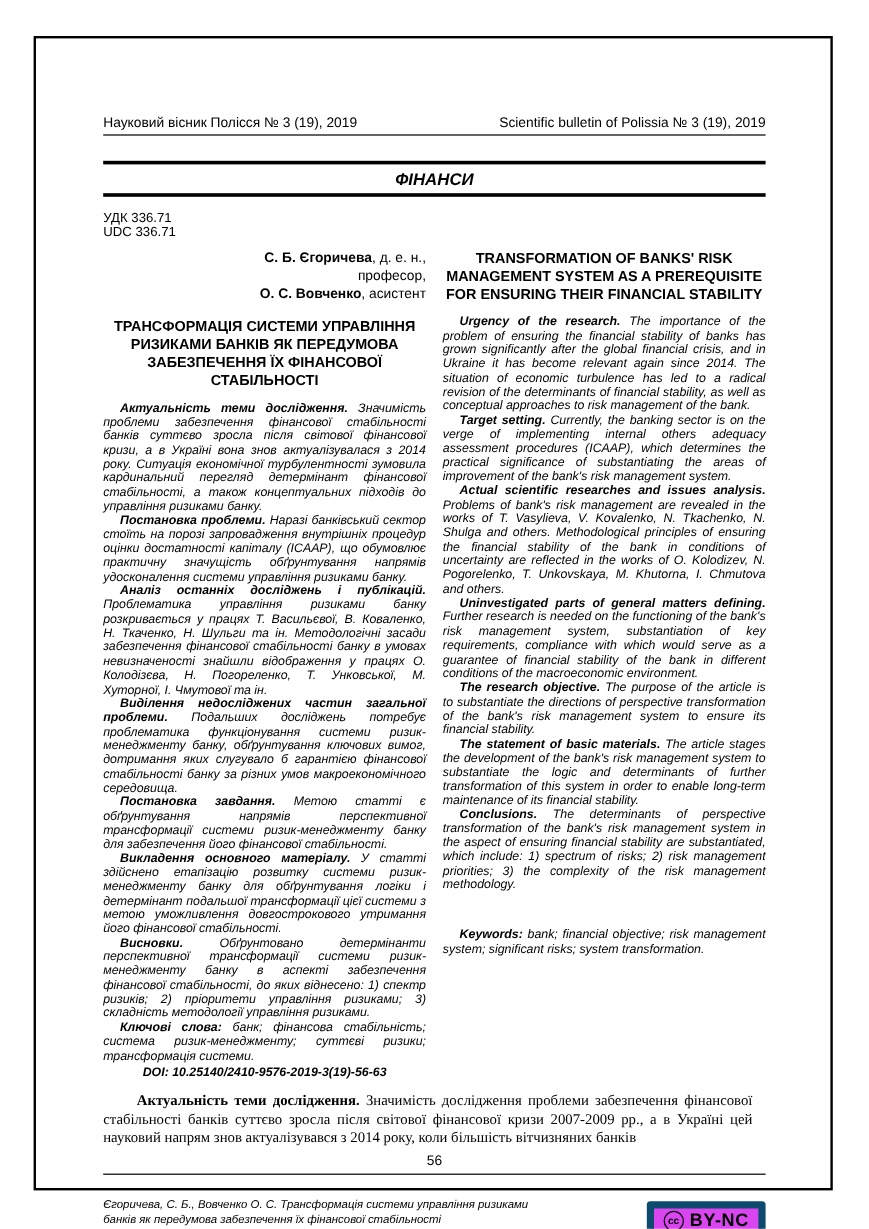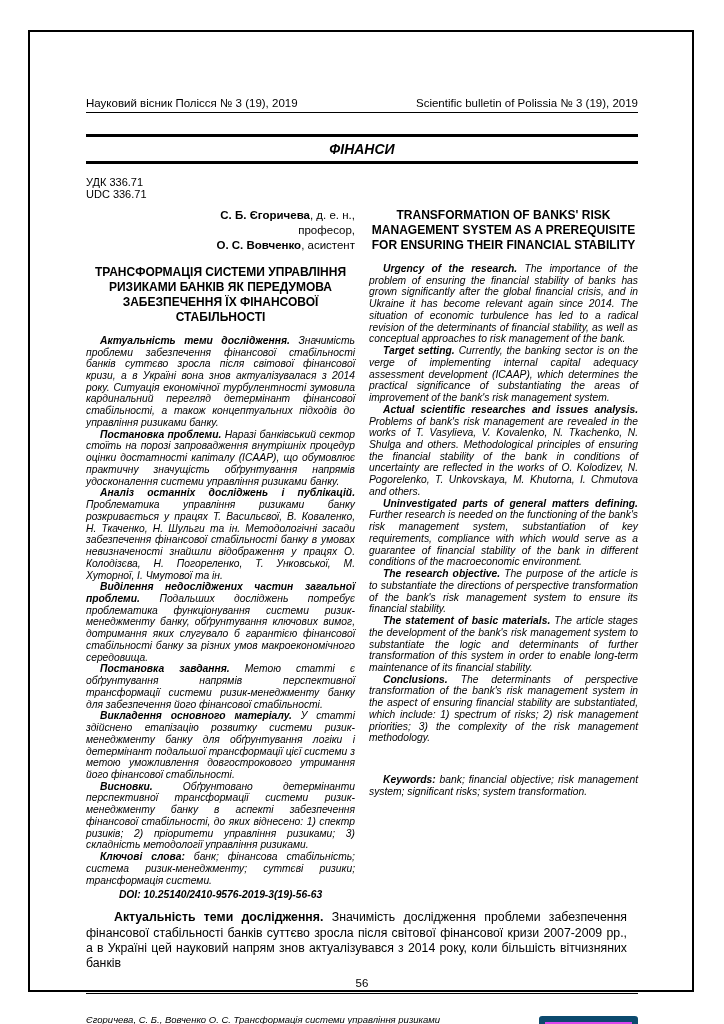--- a/index.html
+++ b/index.html
@@ -48,21 +48,21 @@
     font-style: italic; text-align: justify; text-indent: 14px;
   }
   .lead { font-weight: bold; }
   .doi-line {
     margin: 3px 0 0 0; text-align: center;
     font-weight: bold; font-style: italic; font-size: 10.3px;
   }
   .kw-gap { margin-top: 30px !important; }
   .main-para {
     margin: 10px 11px 0 0; font-size: 12.3px; line-height: 1.24;
-    text-align: justify; text-indent: 28px;
+    text-align: justify; text-indent: 28px; font-family: Liberation Serif, serif;
   }
   .page-number { text-align: center; font-size: 11.5px; margin-top: 6px; }
   .footer {
     display: flex; justify-content: space-between; align-items: flex-start;
     border-top: 1px solid #000; margin-top: 4px; padding-top: 20px;
   }
   .footer-citation {
     width: 370px; font-size: 9.5px; line-height: 1.25; font-style: italic;
   }
   .cc-badge {
@@ -114,21 +114,21 @@
       <p class="abs"><span class="lead">Викладення основного матеріалу.</span> <span>У статті здійснено етапізацію розвитку системи ризик-менеджменту банку для обґрунтування логіки і детермінант подальшої трансформації цієї системи з метою уможливлення довгострокового утримання його фінансової стабільності.</span></p>
       <p class="abs"><span class="lead">Висновки.</span> <span>Обґрунтовано детермінанти перспективної трансформації системи ризик-менеджменту банку в аспекті забезпечення фінансової стабільності, до яких віднесено: 1) спектр ризиків; 2) пріоритети управління ризиками; 3) складність методології управління ризиками.</span></p>
       <p class="abs"><span class="lead">Ключові слова:</span> <span>банк; фінансова стабільність; система ризик-менеджменту; суттєві ризики; трансформація системи.</span></p>
       <p class="doi-line">DOI: 10.25140/2410-9576-2019-3(19)-56-63</p>
     </div>
 
     <div class="col">
       <h2 class="col-title">TRANSFORMATION OF BANKS' RISK MANAGEMENT SYSTEM AS A PREREQUISITE FOR ENSURING THEIR FINANCIAL STABILITY</h2>
 
       <p class="abs"><span class="lead">Urgency of the research.</span> <span>The importance of the problem of ensuring the financial stability of banks has grown significantly after the global financial crisis, and in Ukraine it has become relevant again since 2014. The situation of economic turbulence has led to a radical revision of the determinants of financial stability, as well as conceptual approaches to risk management of the bank.</span></p>
-      <p class="abs"><span class="lead">Target setting.</span> <span>Currently, the banking sector is on the verge of implementing internal capital adequacy assessment development (ICAAP), which determines the practical significance of substantiating the areas of improvement of the bank's risk management system.</span></p>
+      <p class="abs"><span class="lead">Target setting.</span> <span>Currently, the banking sector is on the verge of implementing internal others adequacy assessment procedures (ICAAP), which determines the practical significance of substantiating the areas of improvement of the bank's risk management system.</span></p>
       <p class="abs"><span class="lead">Actual scientific researches and issues analysis.</span> <span>Problems of bank's risk management are revealed in the works of T. Vasylieva, V. Kovalenko, N. Tkachenko, N. Shulga and others. Methodological principles of ensuring the financial stability of the bank in conditions of uncertainty are reflected in the works of O. Kolodizev, N. Pogorelenko, T. Unkovskaya, M. Khutorna, I. Chmutova and others.</span></p>
       <p class="abs"><span class="lead">Uninvestigated parts of general matters defining.</span> <span>Further research is needed on the functioning of the bank's risk management system, substantiation of key requirements, compliance with which would serve as a guarantee of financial stability of the bank in different conditions of the macroeconomic environment.</span></p>
       <p class="abs"><span class="lead">The research objective.</span> <span>The purpose of the article is to substantiate the directions of perspective transformation of the bank's risk management system to ensure its financial stability.</span></p>
       <p class="abs"><span class="lead">The statement of basic materials.</span> <span>The article stages the development of the bank's risk management system to substantiate the logic and determinants of further transformation of this system in order to enable long-term maintenance of its financial stability.</span></p>
       <p class="abs"><span class="lead">Conclusions.</span> <span>The determinants of perspective transformation of the bank's risk management system in the aspect of ensuring financial stability are substantiated, which include: 1) spectrum of risks; 2) risk management priorities; 3) the complexity of the risk management methodology.</span></p>
       <p class="abs kw-gap"><span class="lead">Keywords:</span> <span>bank; financial objective; risk management system; significant risks; system transformation.</span></p>
     </div>
 
   </div>
 

